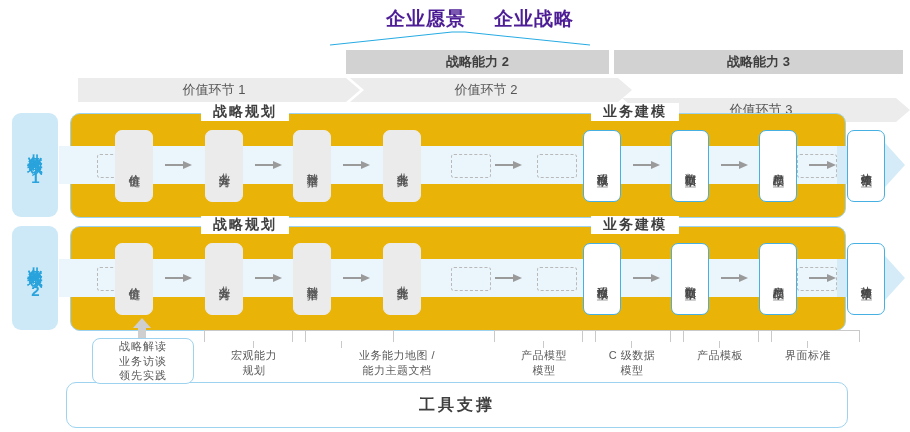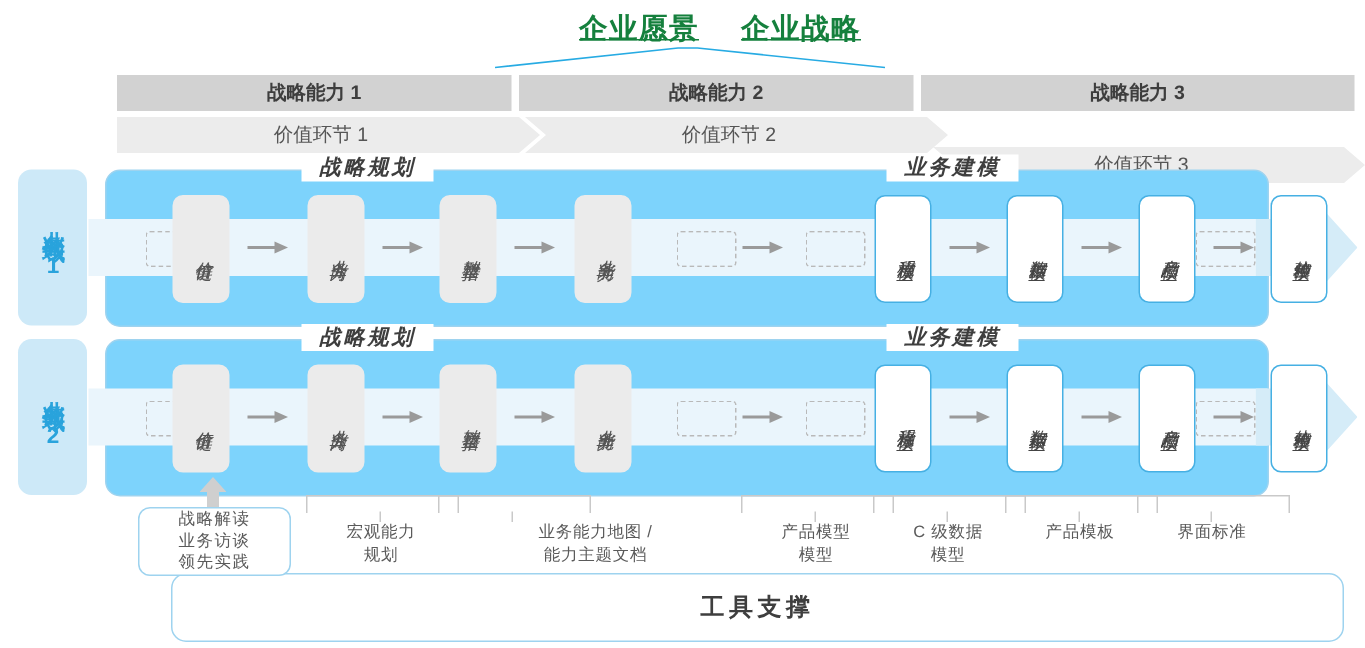--- a/index.html
+++ b/index.html
@@ -12,23 +12,22 @@
     position:relative;
   }
   .stage{position:absolute;left:0;top:0;width:910px;height:432px;}
 
   
   .top-titles{
     position:absolute;left:330px;top:5px;width:300px;height:28px;
     display:flex;justify-content:center;align-items:center;gap:28px;
   }
   .top-title{
-    color:#15803d;font-size:19px;font-weight:bold;letter-spacing:1px;
+    color:#4c1d95;font-size:19px;font-weight:bold;letter-spacing:1px;
     white-space:nowrap;
-    text-decoration:underline;
   }
   .vee{position:absolute;left:330px;top:30px;width:260px;height:16px;}
 
   
   .cap-row{position:absolute;left:78px;top:50px;width:825px;height:24px;}
   .cap-cell{
     position:absolute;top:0;height:24px;background:#d2d2d2;
     display:flex;align-items:center;justify-content:center;
     font-size:13px;font-weight:bold;color:#3e3e3e;white-space:nowrap;
   }
@@ -58,21 +57,21 @@
     writing-mode:vertical-rl;text-orientation:upright;
     color:#29A3DC;font-size:15px;font-weight:bold;letter-spacing:2px;
     line-height:1.05;
   }
   .dl1{top:113px;height:104px;}
   .dl2{top:226px;height:104px;}
 
   
   .row-box{
     position:absolute;left:70px;width:774px;height:103px;
-    border:1.4px solid #9ed3ef;border-radius:10px;background:#7dd3fc;font-style:italic;
+    border:1.4px solid #9ed3ef;border-radius:10px;background:#eab308;
   }
   .row1{top:113px;}
   .row2{top:226px;}
 
   .sect-title{
     position:absolute;top:-11px;background:#fff;padding:0 12px;
     font-size:14px;font-weight:bold;color:#3e3e3e;letter-spacing:2px;
     white-space:nowrap;
   }
   .st-left{left:130px;}
@@ -113,21 +112,21 @@
   }
   .arrow::after{
     content:"";position:absolute;left:18px;top:0;
     border-top:4.5px solid transparent;border-bottom:4.5px solid transparent;
     border-left:9px solid #9a9a9a;
   }
 
   
   .tools-box{
     position:absolute;left:66px;top:382px;width:780px;height:44px;
-    border:1.4px solid #9ed3ef;border-radius:10px;background:#fff;margin-left:48px;
+    border:1.4px solid #9ed3ef;border-radius:10px;background:#fff;
   }
   .tools-title{
     position:absolute;left:0;top:0;width:780px;height:44px;
     display:flex;align-items:center;justify-content:center;
     font-size:16px;font-weight:bold;color:#3e3e3e;letter-spacing:3px;
   }
 
   .sd-box{
     position:absolute;left:92px;top:338px;width:100px;height:44px;
     border:1.3px solid #9ed3ef;border-radius:8px;background:#fff;
@@ -152,21 +151,20 @@
 
   <div class="top-titles">
     <div class="top-title">企业愿景</div>
     <div class="top-title">企业战略</div>
   </div>
   <svg class="vee" viewBox="0 0 260 16">
     <path d="M0 15 L122 2 L135 2 L260 15" fill="none" stroke="#27ABE3" stroke-width="1.1"></path>
   </svg>
 
   <div class="cap-row">
-    <div class="cap-cell cap1">战略能力 1</div>
     <div class="cap-cell cap2">战略能力 2</div>
     <div class="cap-cell cap3">战略能力 3</div>
   </div>
 
   <div class="vc-row">
     <div class="vc-cell vc1">
         <span class="vc-lbl">价值环节 1</span>
       </div>
     <div class="vc-cell vc2">
         <span class="vc-lbl">价值环节 2</span>

